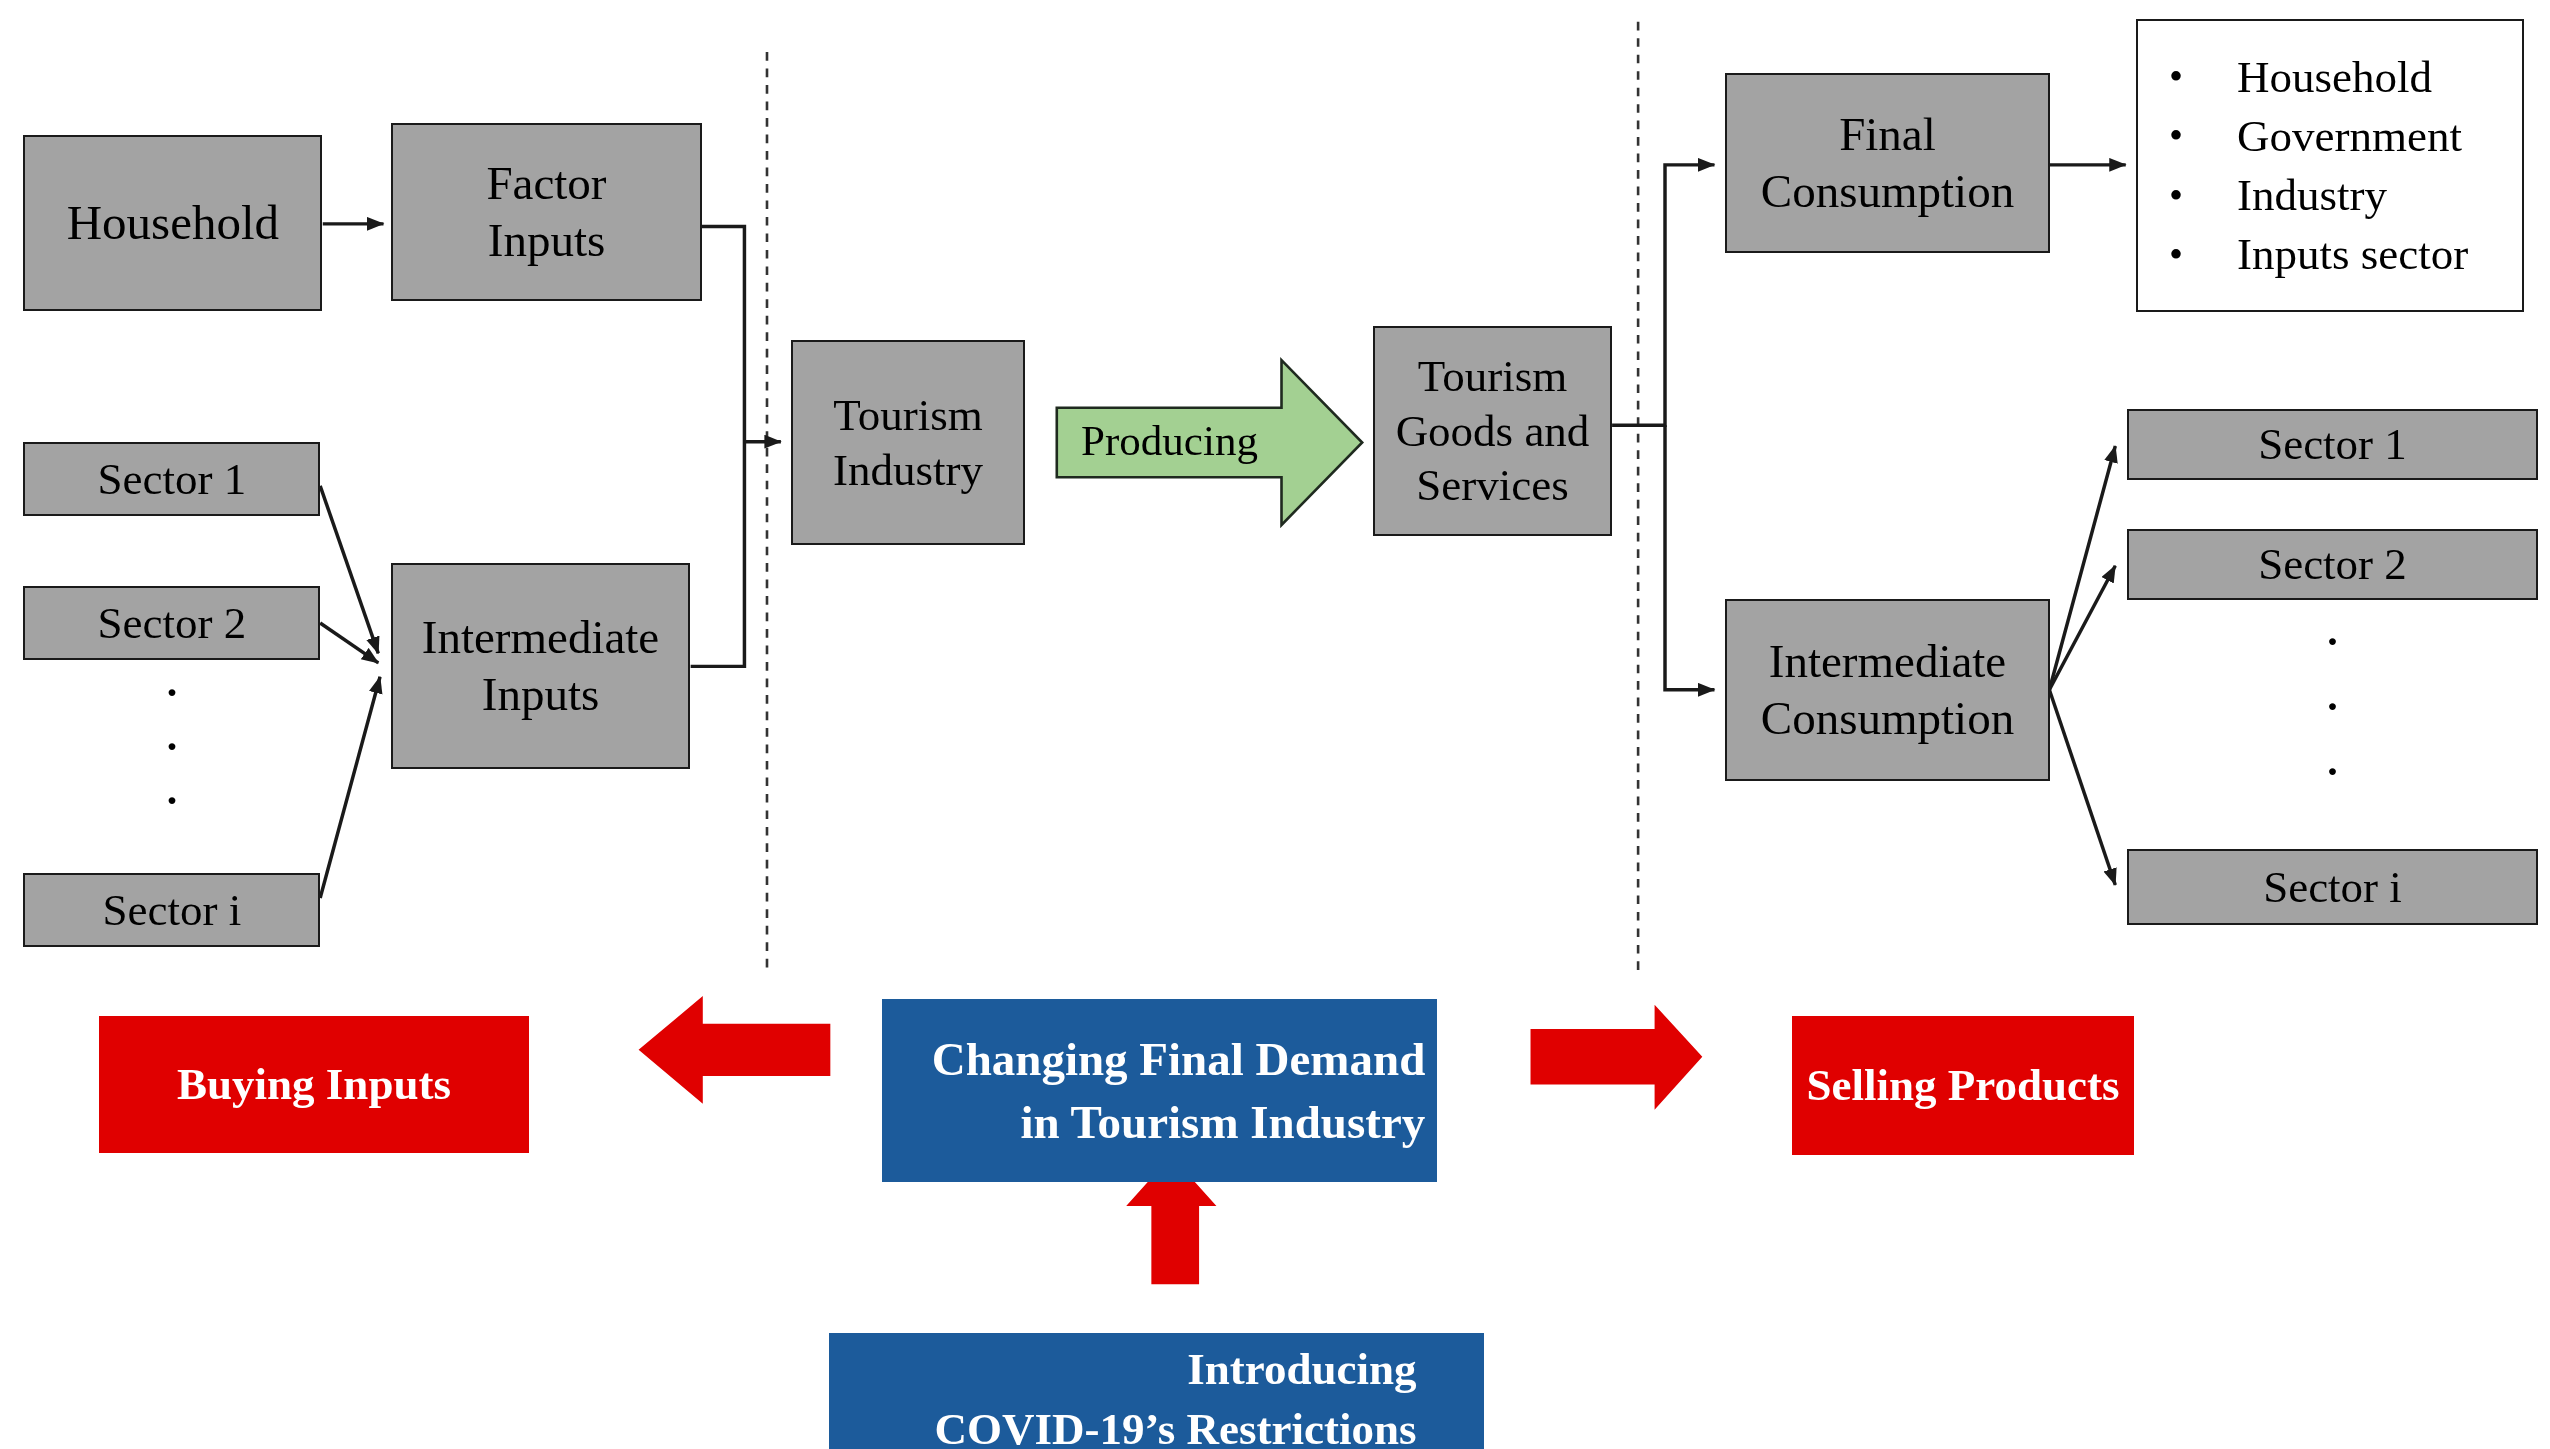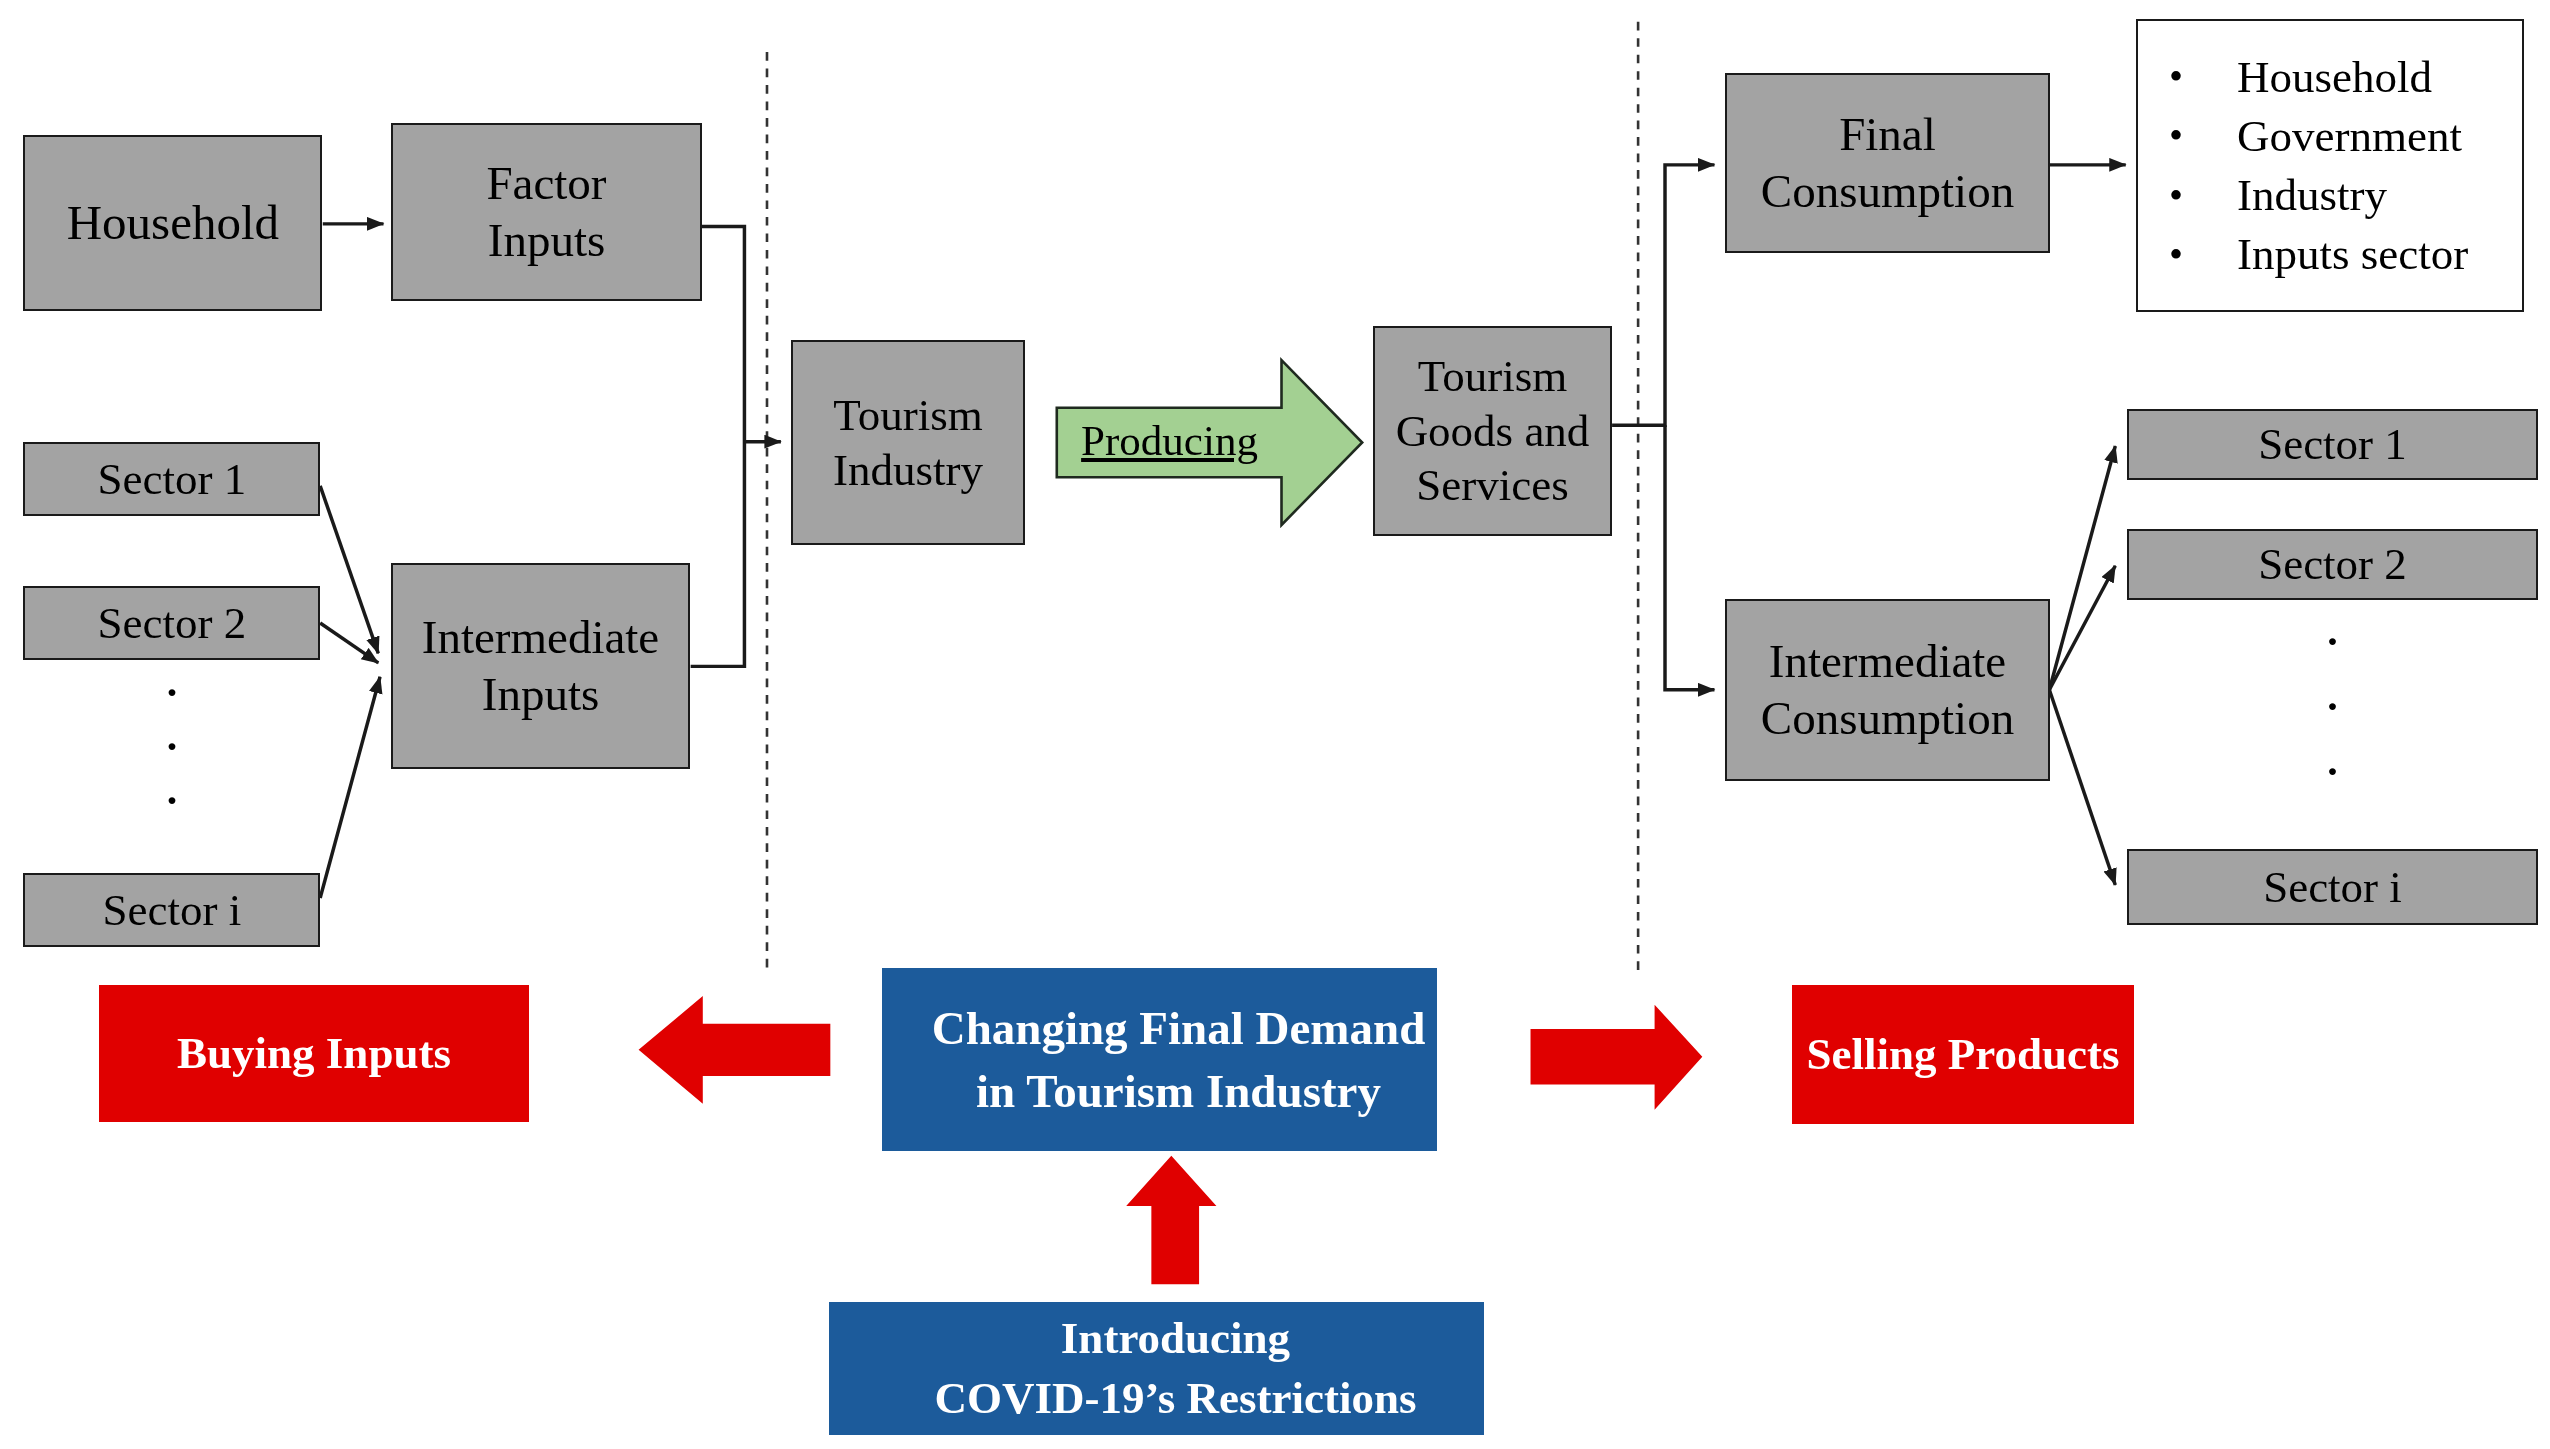--- a/index.html
+++ b/index.html
@@ -17,21 +17,21 @@
   .green-shape{fill:var(--green,#a3d092);stroke:#1f2a1f;stroke-width:3;}
   .wbox{
     position:absolute;background:#a3a3a3;border:2.6px solid #1a1a1a;
     display:flex;align-items:center;justify-content:center;
     text-align:center;color:#000;box-sizing:border-box;
   }
   .wbox .label{white-space:pre-line;line-height:1.22;}
   .fs56{font-size:49px;} .fs54{font-size:47px;} .fs52{font-size:45px;}
   .cbox{
     position:absolute;display:flex;align-items:center;justify-content:center;
-    text-align:center;color:#ffffff;font-weight:bold;box-sizing:border-box;
+    text-align:right;color:#ffffff;font-weight:bold;box-sizing:border-box;margin-top:31px;
   }
   .cbox .label{white-space:pre-line;line-height:1.32;}
   .red-bg{background:var(--red,#e00000);}
   .blue-bg{background:var(--blue,#1c5b9b);padding-left:38px;}
   .dots{
     position:absolute;display:block;text-align:center;
     font-weight:bold;color:#000;white-space:pre-line;
   }
   .dots-left{font-size:42px;line-height:54px;}
   .dots-right{font-size:42px;line-height:65px;}
@@ -111,21 +111,21 @@
   <div class="wbox fs54" style="left:391px;top:563px;width:299px;height:206px;">
     <span class="label">Intermediate
 Inputs</span>
   </div>
 
   <div class="wbox fs52" style="left:791px;top:340px;width:234px;height:205px;">
     <span class="label">Tourism
 Industry</span>
   </div>
 
-  <div class="producing-label" style="left:1057px;top:408px;width:225px;height:64px;text-decoration:underline;">
+  <div class="producing-label" style="left:1057px;top:408px;width:225px;height:64px;">
     <span>Producing</span>
   </div>
 
   <div class="wbox fs52" style="left:1373px;top:326px;width:239px;height:210px;">
     <span class="label">Tourism
 Goods and
 Services</span>
   </div>
 
   <div class="wbox fs54" style="left:1725px;top:73px;width:325px;height:180px;">

